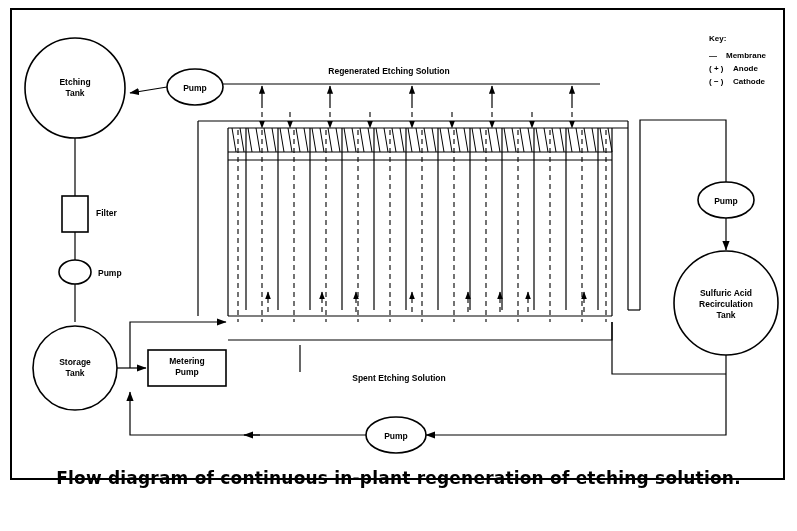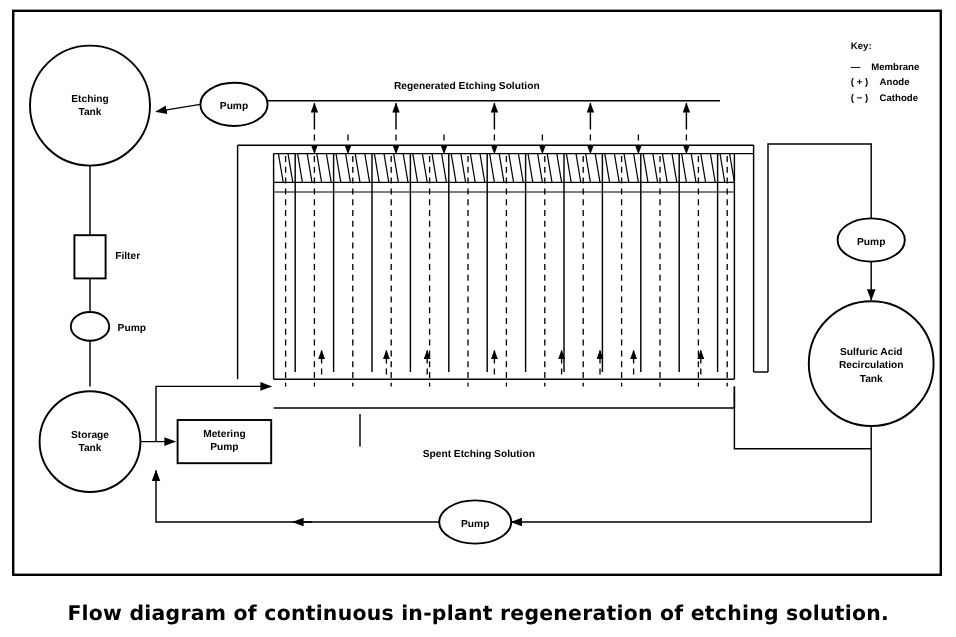--- a/index.html
+++ b/index.html
@@ -23,21 +23,21 @@
     left: 10px;
     top: 8px;
     width: 775px;
     height: 472px;
     border: 2px solid #000;
     box-sizing: border-box;
   }
   .caption {
     position: absolute;
     left: 0;
-    top: 502px;
+    top: 468px;
     width: 797px;
     text-align: center;
     font-family: "DejaVu Sans", sans-serif;
     font-weight: bold;
     font-size: 17px;
     letter-spacing: 0.2px;
     color: #000;
   }
   svg.diagram {
     position: absolute;

